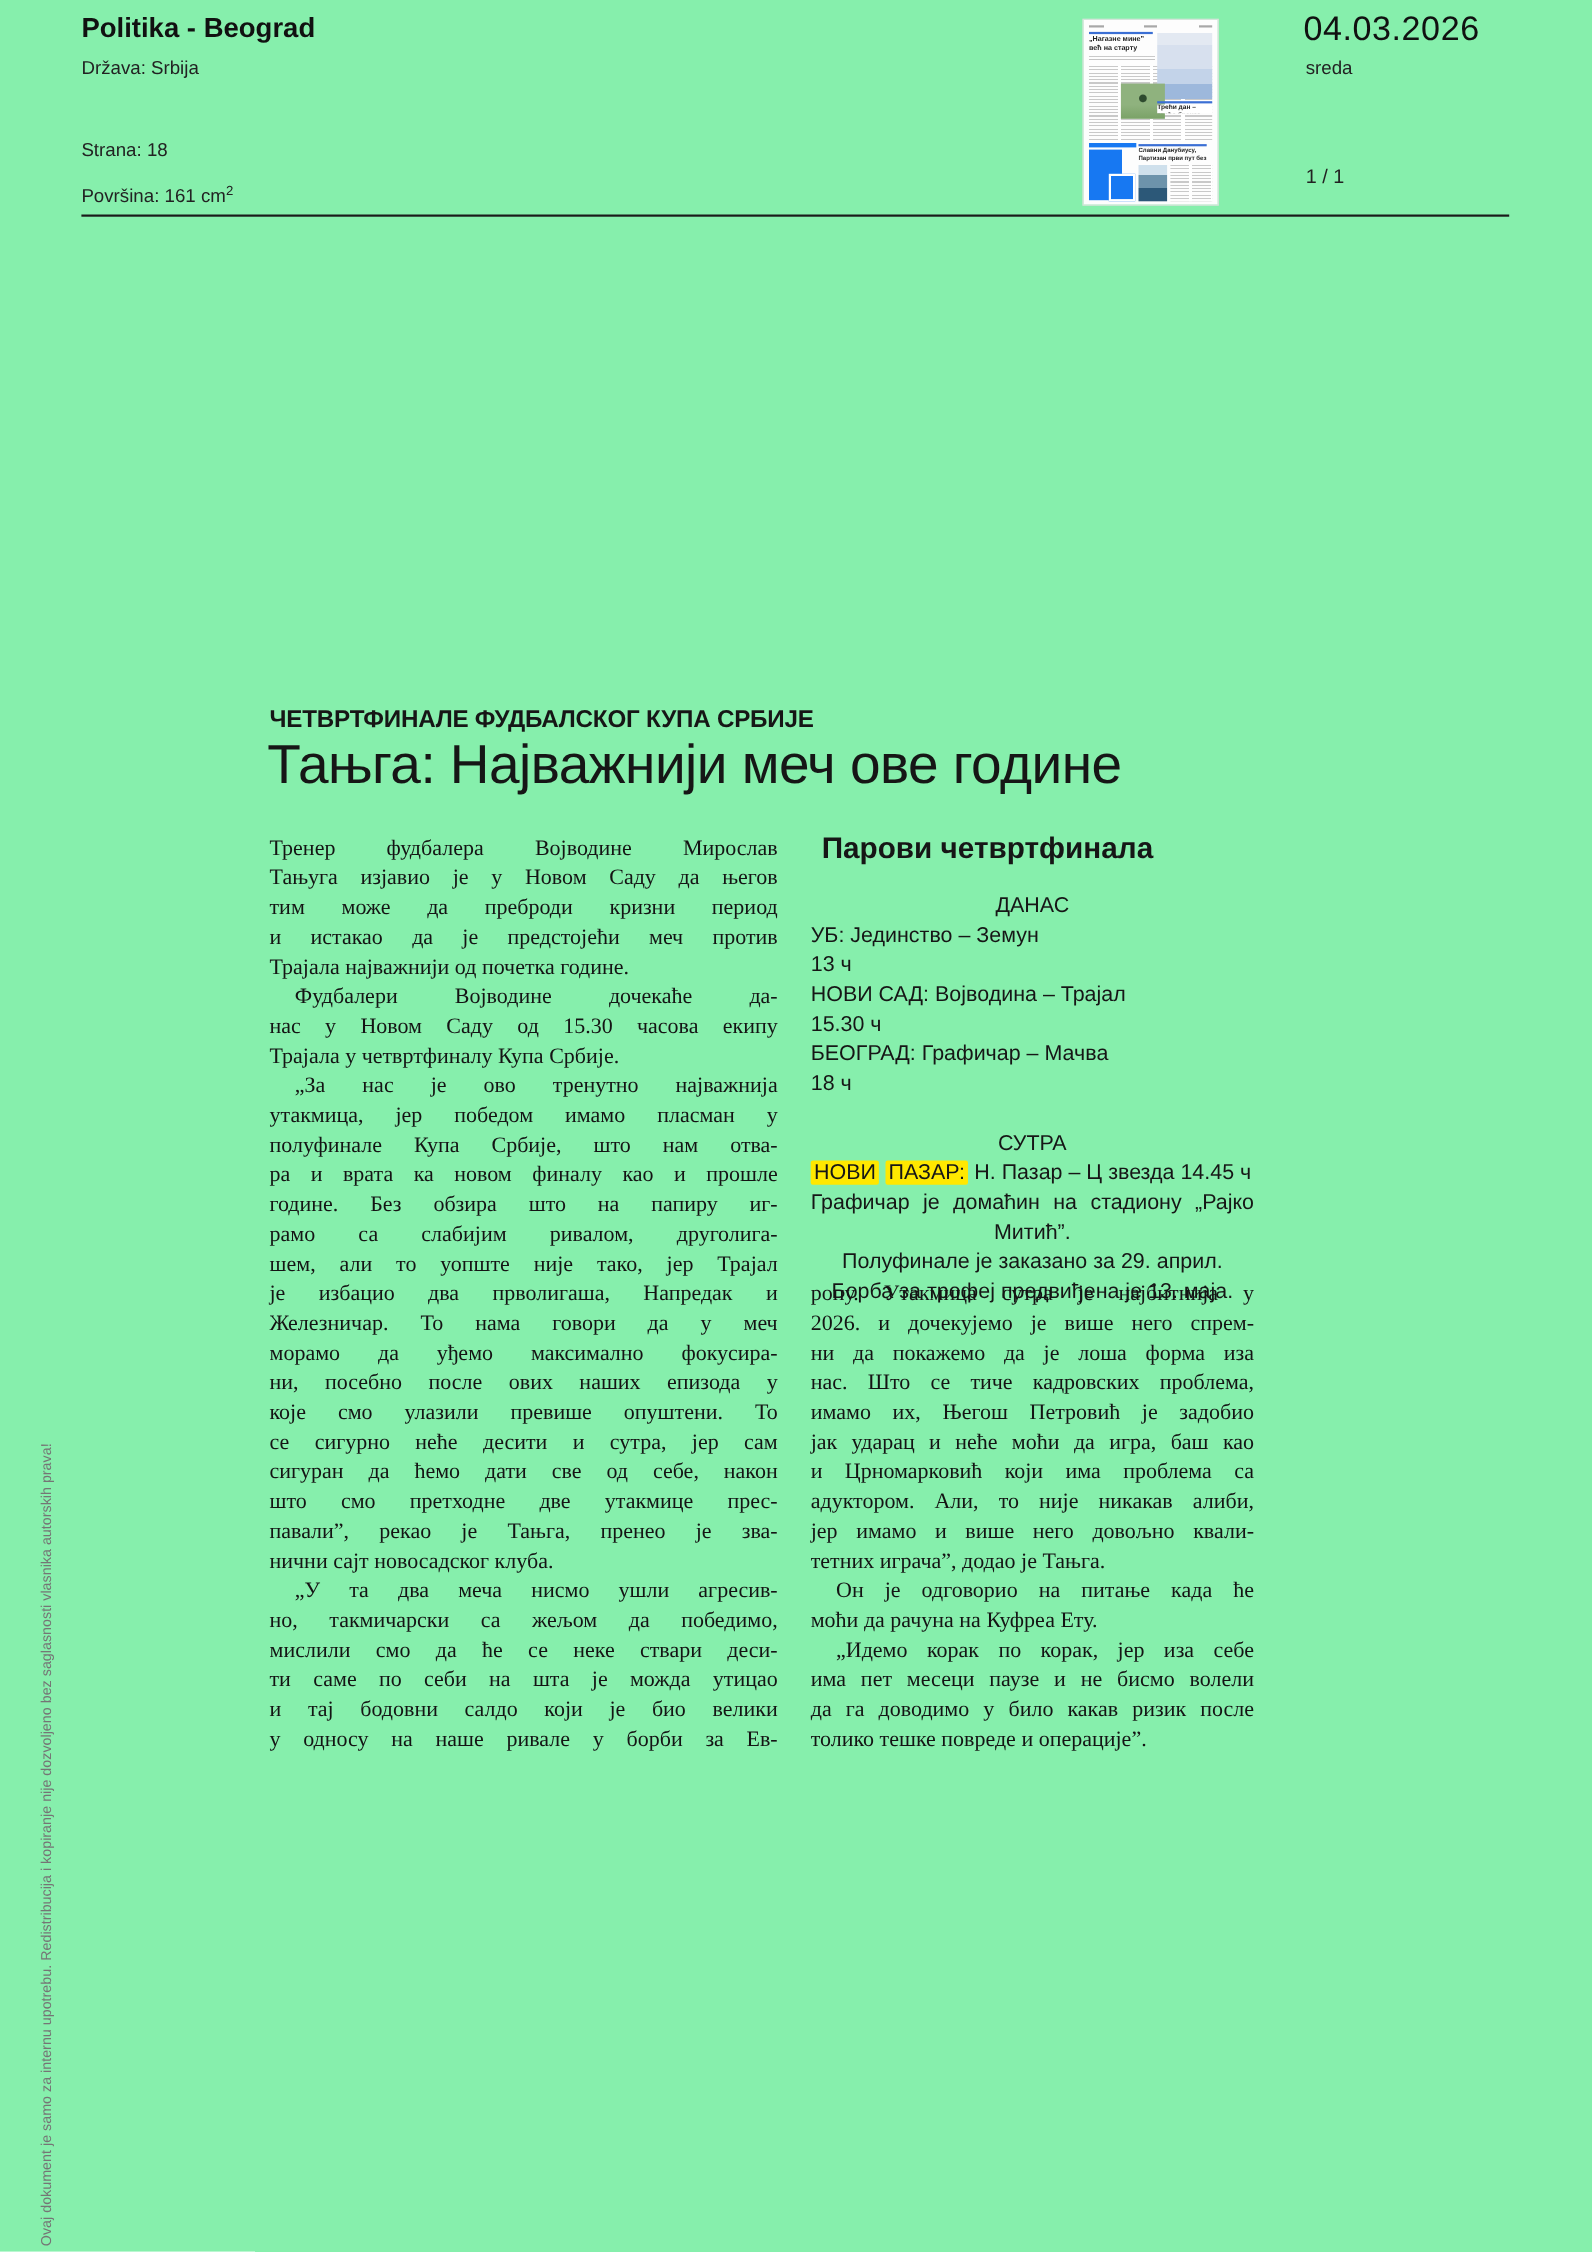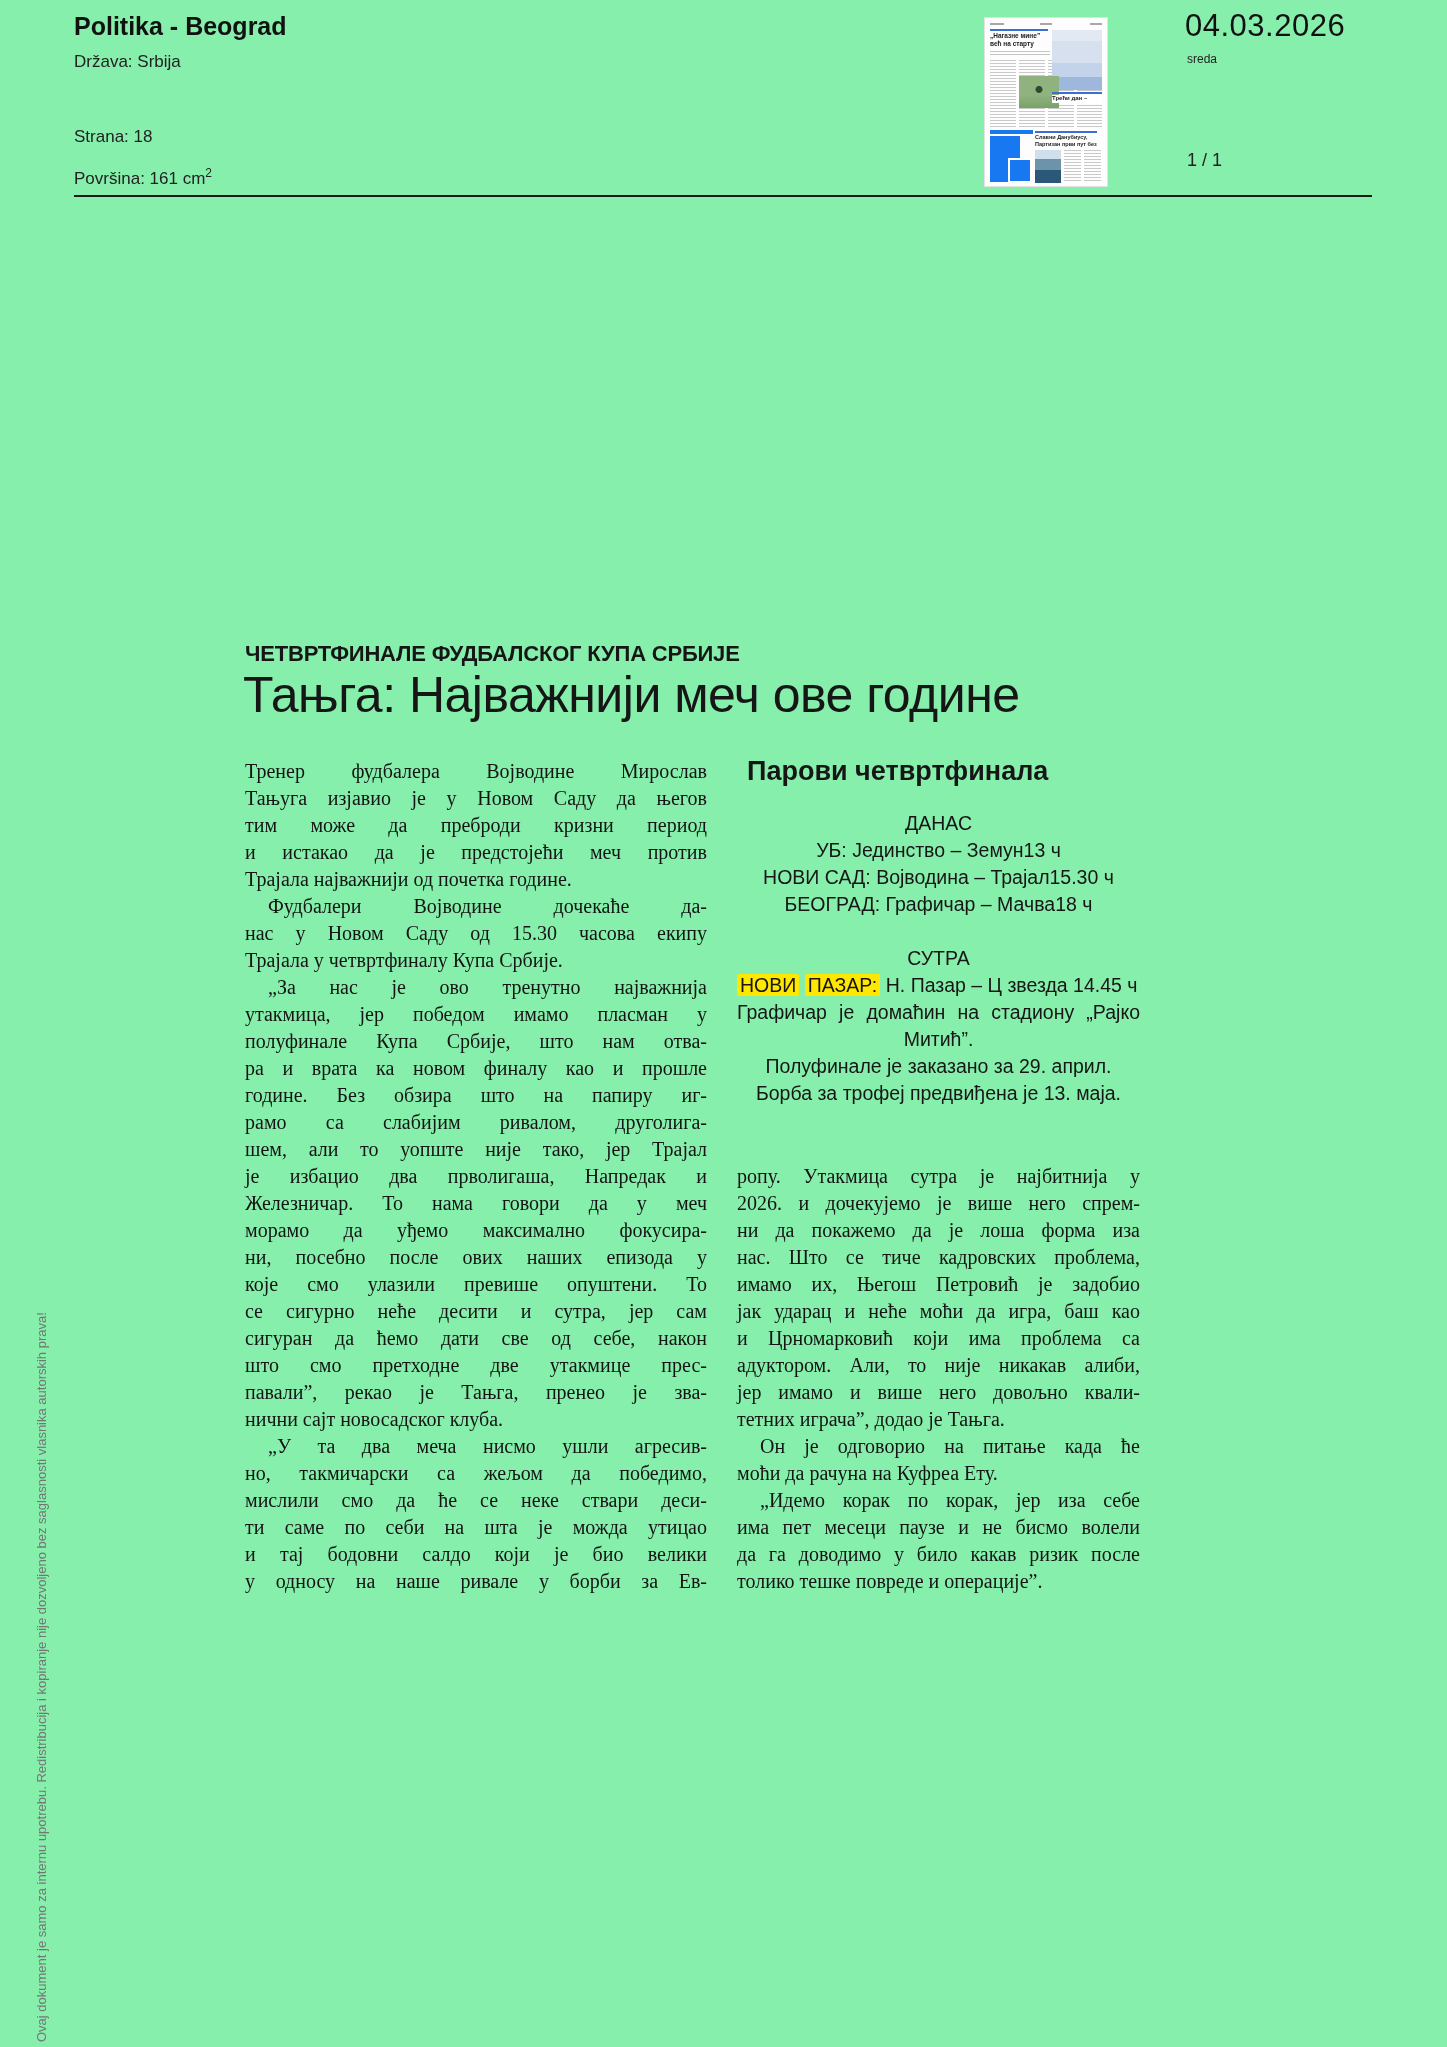--- a/index.html
+++ b/index.html
@@ -12,21 +12,21 @@
   
   .src-title { left:74px; top:12px; font-size:25px; font-weight:700; color:#111; }
   .meta { font-size:17px; color:#222; }
   .m-country { left:74px; top:52px; }
   .m-page { left:74px; top:127px; }
   .m-area { left:74px; top:166px; }
   .m-area sup { font-size:12px; }
   .rule { left:74px; top:195px; width:1298px; height:2px; background:#1a1a1a; }
 
   .date-lbl { left:1185px; top:8px; font-size:31px; color:#111; letter-spacing:0.5px; }
-  .weekday-lbl { left:1187px; top:52px; font-size:12px; color:#222; }
+  .weekday-lbl { left:1187px; top:52px; font-size:17px; color:#222; }
   .page-ind { left:1187px; top:150px; font-size:18px; color:#222; }
 
   
   .thumb { left:985px; top:18px; width:122px; height:168px; background:#fdfdfd;
            outline:1px solid #e2e2e2; overflow:hidden; }
   .thumb .abs { overflow:hidden; }
   .t-meta { left:5px; top:5px; width:112px; height:2px;
     background:linear-gradient(90deg,#a8a8a8 0 14px,transparent 14px 50px,#a8a8a8 50px 62px,transparent 62px 100px,#a8a8a8 100px 112px); }
   .t-kick1 { left:5px; top:11px; width:58px; height:2px; background:#3b6fd4; }
   .t-h1 { left:5px; top:14px; width:60px; height:17px; font-size:6.5px; line-height:8px;
@@ -68,21 +68,21 @@
 
   .tline { text-align:justify; text-align-last:justify; }
   .para .tline:last-child { text-align-last:left; }
   .para.cont .tline:last-child { text-align-last:justify; }
   .para.indent .tline:first-child { text-indent:23px; }
 
   
   .pairs-box { left:737px; top:756px; width:403px; font-size:19.5px; line-height:27px; color:#161616; }
   .box-title { font-size:27px; font-weight:700; margin:0 0 24px 10px; line-height:30px; }
   .center-label { text-align:center; }
-  .match-row { display:flex; justify-content:center; }
+  .match-row { display:flex; justify-content:space-between;flex-direction:column; }
   .spacer-line { height:27px; }
   .hl { padding:0 3px; border-radius:2px; }
   .note-line { text-align:center; }
   .note-line.jfull { text-align:justify; text-align-last:justify; }
 
   
   .vnote { left:34px; top:2042px; transform:rotate(-90deg); transform-origin:0 0;
            font-size:13px; color:#757575; white-space:nowrap; }
 </style>
 </head>

